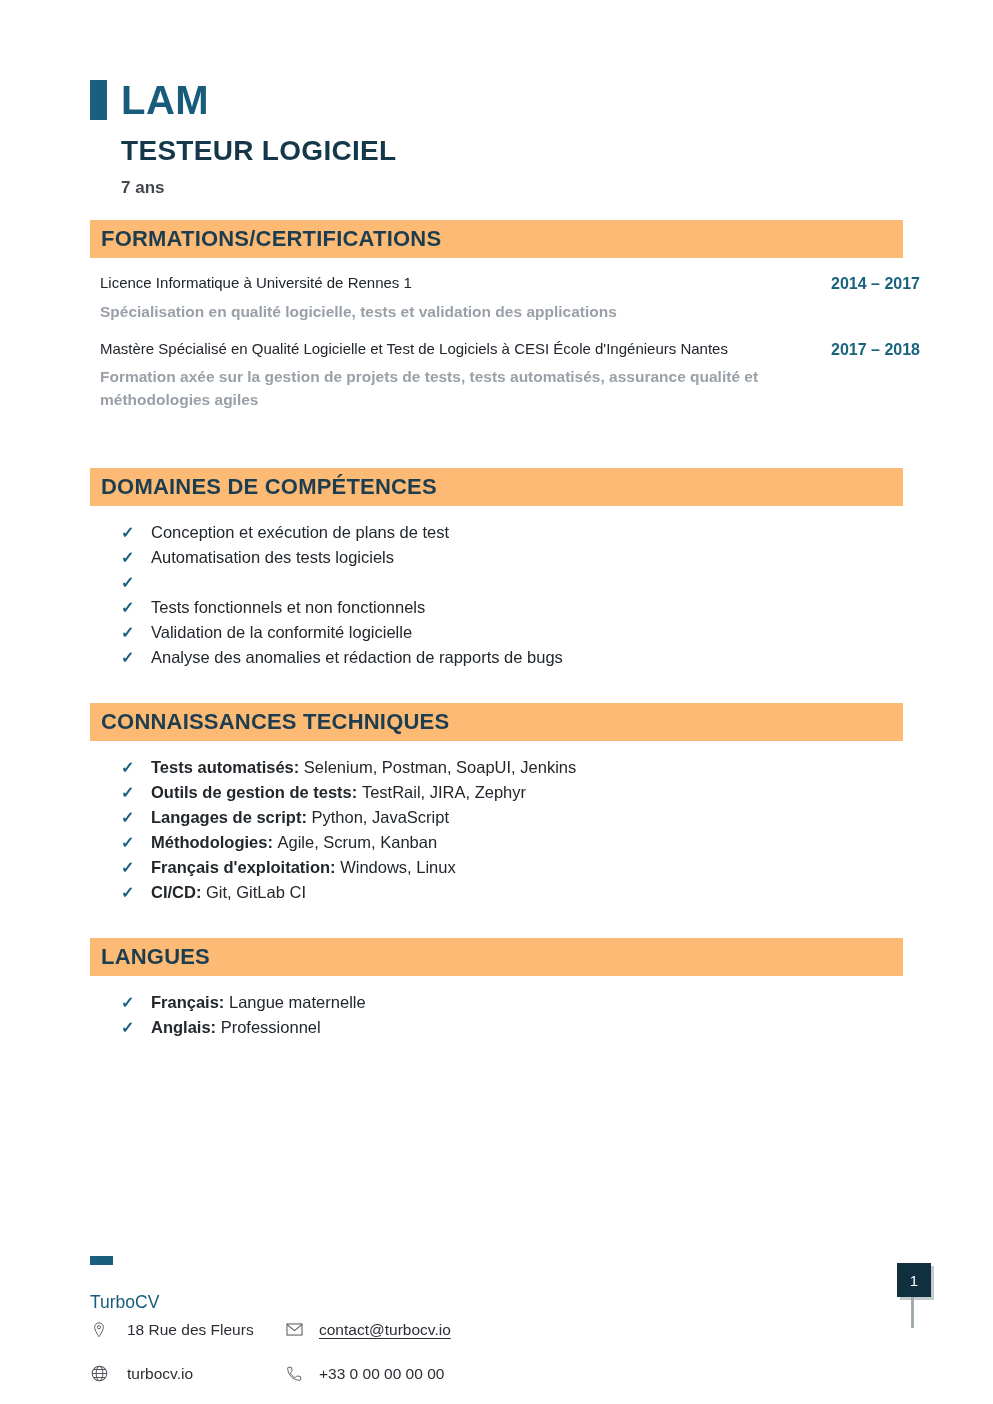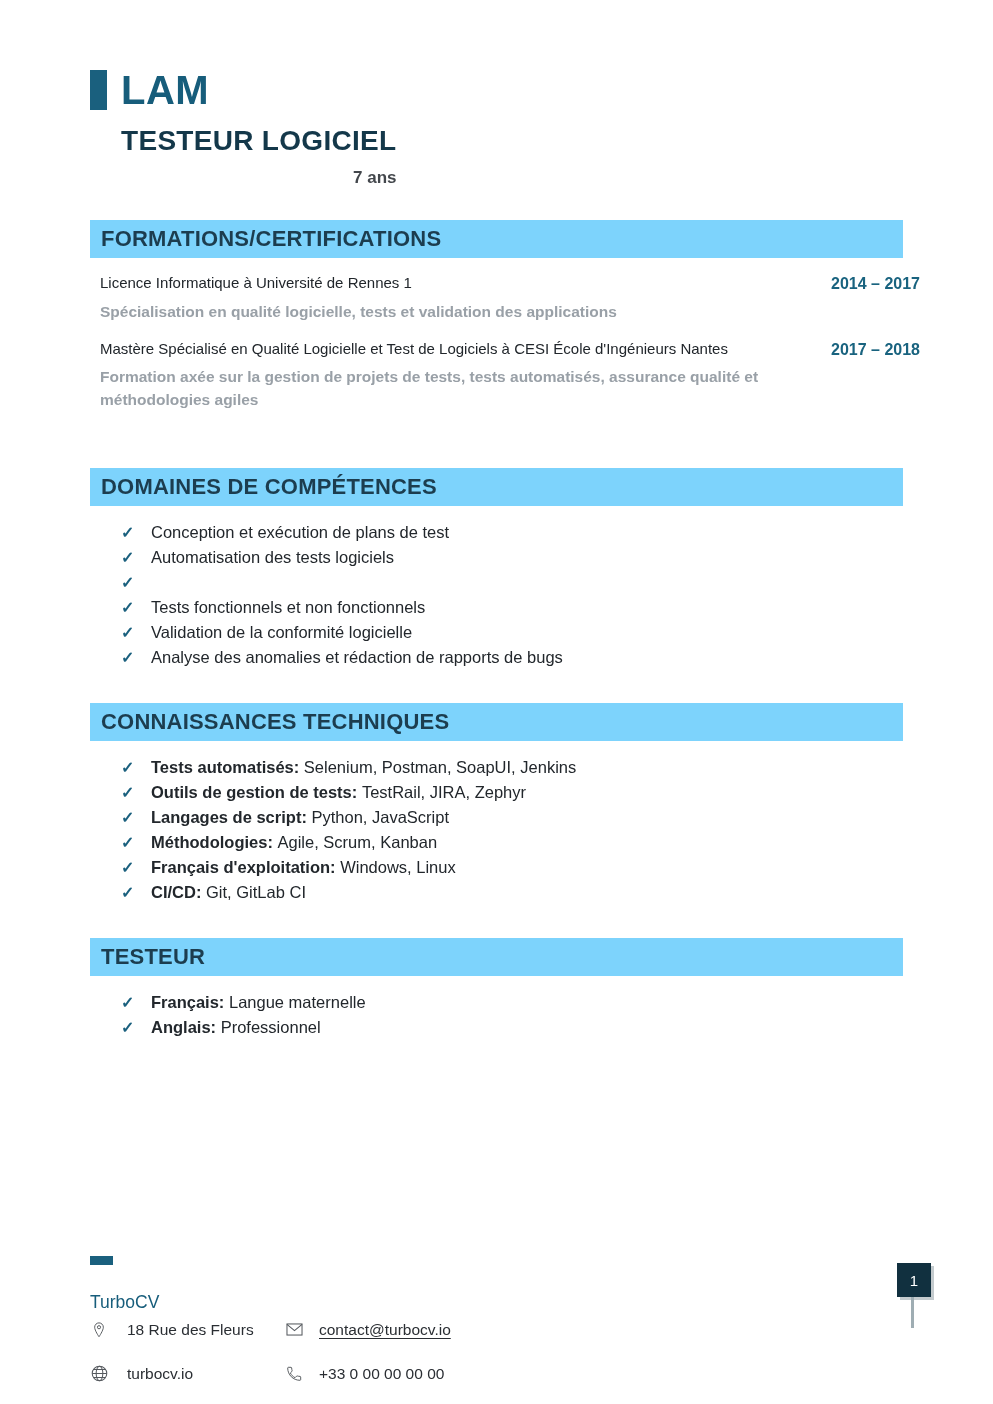--- a/index.html
+++ b/index.html
@@ -5,31 +5,31 @@
   * { margin:0; padding:0; box-sizing:border-box; }
   html,body { background:#ffffff; }
   body {
     width:993px; height:1404px; overflow:hidden; position:relative;
     font-family:"Liberation Sans", sans-serif;
     -webkit-font-smoothing:antialiased;
   }
   .page { position:relative; width:993px; height:1404px; background:#fff; }
 
   
-  .header { position:absolute; left:90px; top:70px;text-align:right; }
+  .header { position:absolute; left:90px; top:80px; }
   .name-row { display:flex; align-items:center; gap:14px; }
   .accent-bar { width:17px; height:40px; background:#1a607e; }
   .name { font-size:40px; font-weight:700; color:#175d7b; letter-spacing:0.5px; line-height:1; }
   .job-title { margin:17px 0 0 31px; font-size:28px; font-weight:800; color:#14384a; letter-spacing:0.3px; line-height:1; }
   .experience { margin:13px 0 0 31px; font-size:17px; font-weight:700; color:#43474c; }
 
   
   .section { position:absolute; left:90px; width:830px; }
   .section-bar {
-    width:813px; height:38px; background:#7dd3fc;
+    width:813px; height:38px; background:#fdba74;
     font-size:22px; font-weight:700; color:#1c3d4f;
     line-height:38px; padding-left:11px; letter-spacing:0.2px;
   }
   .sec-formations { top:220px; }
   .sec-competences { top:468px; }
   .sec-techniques { top:703px; }
   .sec-langues { top:938px; }
 
   .entry { margin-top:13px; }
   .entry-head { display:flex; align-items:flex-start; }
@@ -150,21 +150,21 @@
       <li><span class="check">✓</span><span class="item-label">Tests automatisés:</span>&nbsp;<span class="item-value">Selenium, Postman, SoapUI, Jenkins</span></li>
       <li><span class="check">✓</span><span class="item-label">Outils de gestion de tests:</span>&nbsp;<span class="item-value">TestRail, JIRA, Zephyr</span></li>
       <li><span class="check">✓</span><span class="item-label">Langages de script:</span>&nbsp;<span class="item-value">Python, JavaScript</span></li>
       <li><span class="check">✓</span><span class="item-label">Méthodologies:</span>&nbsp;<span class="item-value">Agile, Scrum, Kanban</span></li>
       <li><span class="check">✓</span><span class="item-label">Français d'exploitation:</span>&nbsp;<span class="item-value">Windows, Linux</span></li>
       <li><span class="check">✓</span><span class="item-label">CI/CD:</span>&nbsp;<span class="item-value">Git, GitLab CI</span></li>
     </ul>
   </div>
 
   <div class="section sec-langues">
-    <div class="section-bar">TESTEUR</div>
+    <div class="section-bar">LANGUES</div>
     <ul class="check-list">
       <li><span class="check">✓</span><span class="item-label">Français:</span>&nbsp;<span class="item-value">Langue maternelle</span></li>
       <li><span class="check">✓</span><span class="item-label">Anglais:</span>&nbsp;<span class="item-value">Professionnel</span></li>
     </ul>
   </div>
 
   <div class="footer">
     <div class="footer-accent"></div>
     <div class="brand">TurboCV</div>
     <div class="contact-grid">

